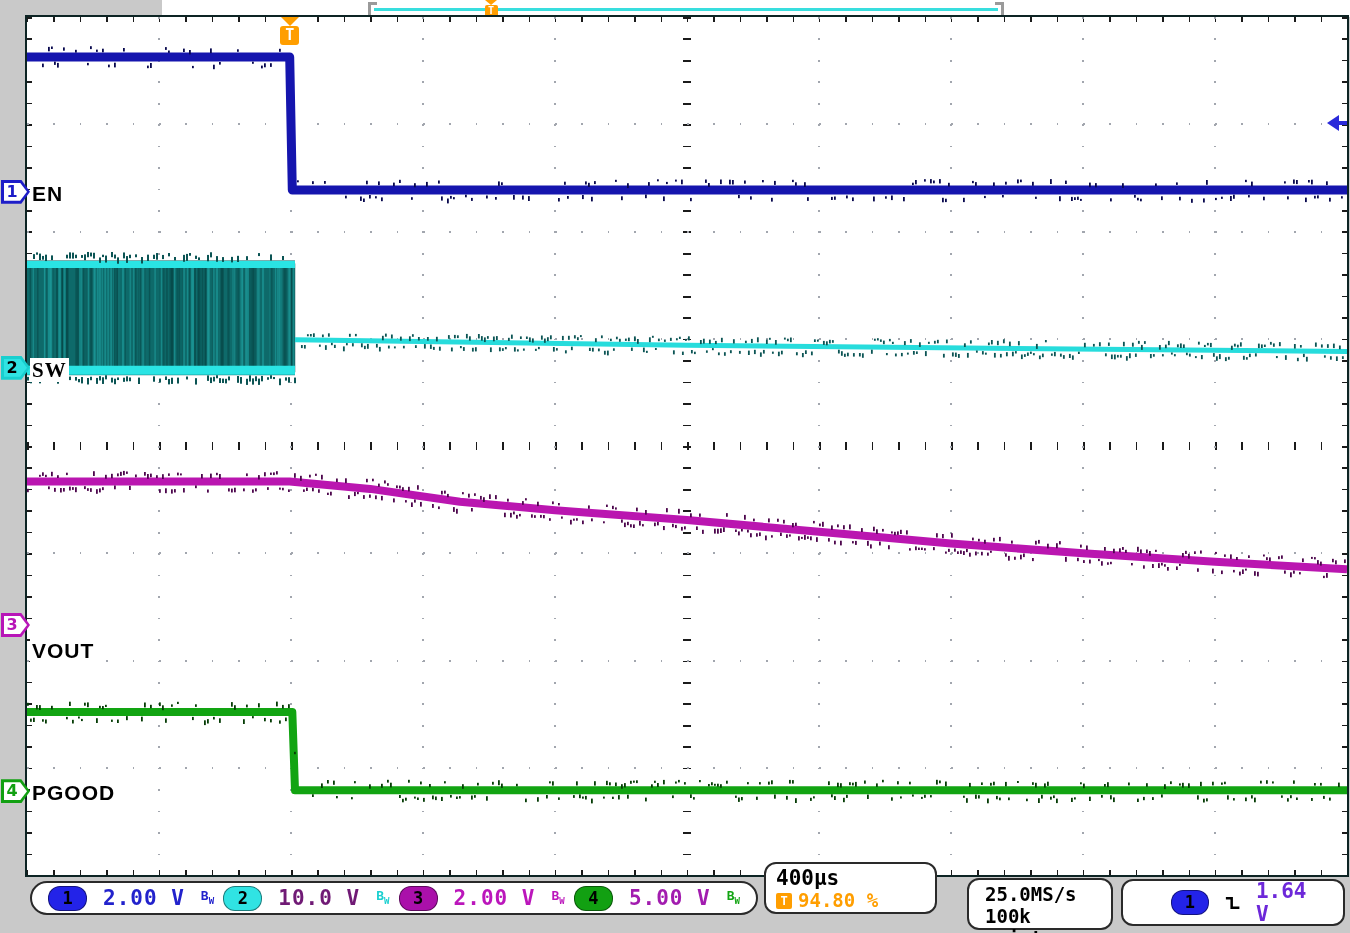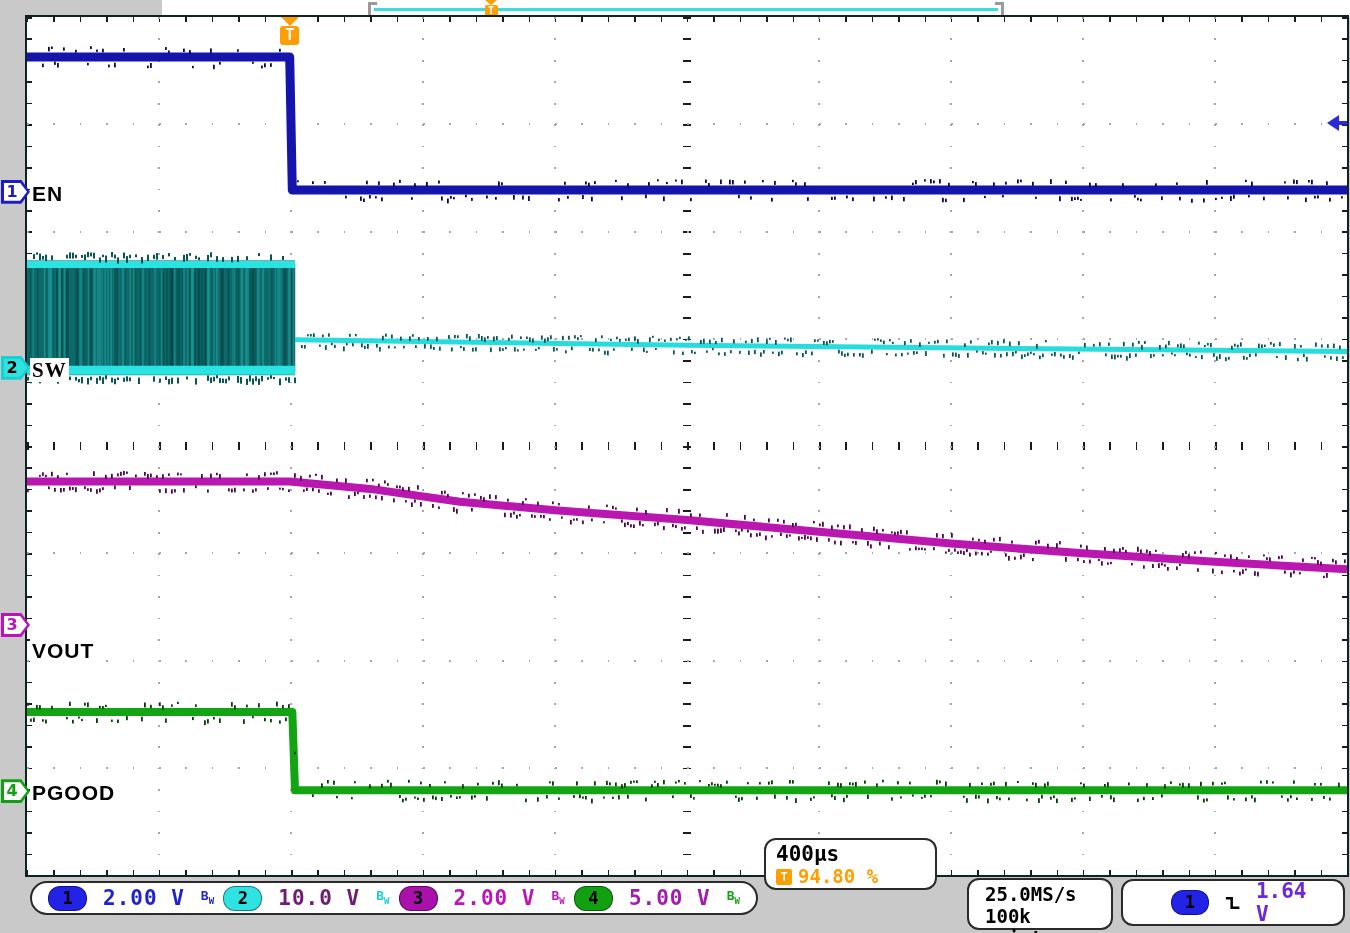--- a/index.html
+++ b/index.html
@@ -46,21 +46,21 @@
   .ch-marker .num{position:absolute;left:0;top:0;width:22px;height:24px;text-align:center;font:bold 16px/24px "DejaVu Sans","Liberation Sans",sans-serif;}
   .ch-label{position:absolute;left:31px;background:#ffffff;color:#000;padding:0 2px;font:bold 21px/24px "Liberation Sans","DejaVu Sans",sans-serif;letter-spacing:1px;}
   
   .rbox{position:absolute;background:#ffffff;border:2px solid #2a2a2a;border-radius:12px;box-sizing:border-box;}
   .chbox{left:30px;top:881px;width:728px;height:34px;border-radius:17px;display:flex;align-items:center;justify-content:space-between;padding:0 16px;}
   .chgrp{display:flex;align-items:center;gap:16px;}
   .pill{display:inline-block;width:37px;height:23px;border-radius:12px;text-align:center;font:bold 17px/23px "DejaVu Sans Mono",monospace;color:#000;border:1px solid rgba(0,0,0,.45);}
   .scale{font:bold 21px/23px "DejaVu Sans Mono",monospace;letter-spacing:1px;}
   .bw{font:bold 13px/13px "DejaVu Sans Mono",monospace;}
   .bw sub{font-size:9px;}
-  .timebox{left:764px;top:838px;width:173px;height:52px;padding:3px 10px;}
+  .timebox{left:764px;top:862px;width:173px;height:52px;padding:3px 10px;}
   .timebox .t1{font:bold 21px/23px "DejaVu Sans Mono",monospace;color:#000;}
   .timebox .t2{display:flex;align-items:center;gap:6px;font:bold 19px/21px "DejaVu Sans Mono",monospace;color:#ff9e00;}
   .tbadge{display:inline-block;width:16px;height:16px;background:#ff9e00;border-radius:2px;color:#fff;font:bold 12px/16px "DejaVu Sans Mono",monospace;text-align:center;}
   .acqbox{left:967px;top:878px;width:146px;height:52px;padding:3px 16px;}
   .acqbox div{font:bold 19px/22px "DejaVu Sans Mono",monospace;color:#000;}
   .trigbox{left:1121px;top:879px;width:224px;height:47px;display:flex;align-items:center;padding:0 14px;gap:14px;}
   .trigbox .lvl{font:bold 21px/23px "DejaVu Sans Mono",monospace;color:#6d28d9;margin-left:auto;}
 </style>
 </head>
 <body>

